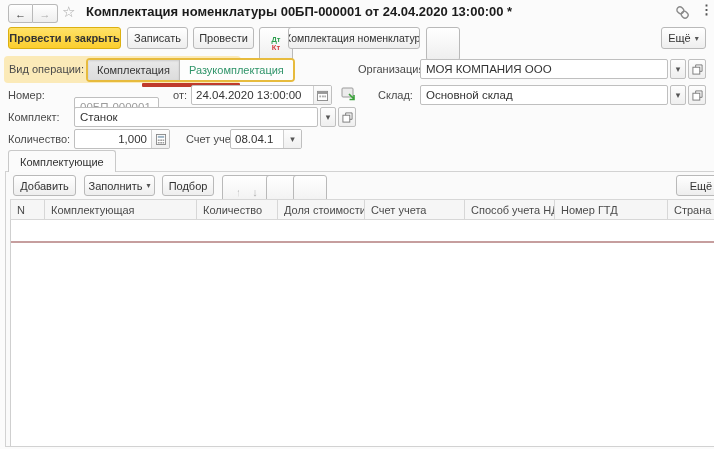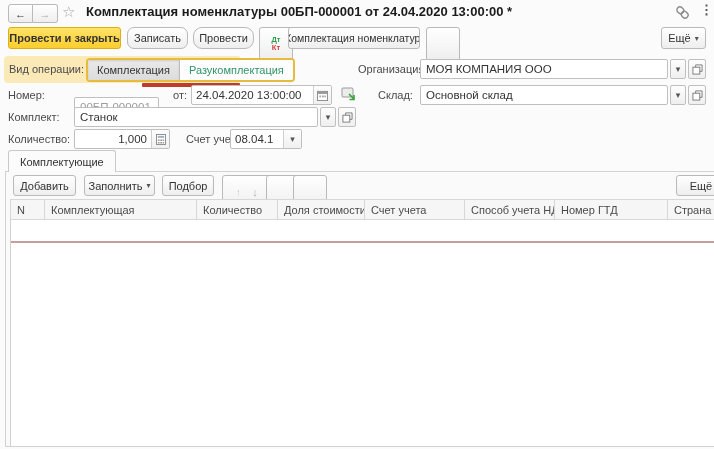--- a/index.html
+++ b/index.html
@@ -79,24 +79,24 @@
         <rect x="4.2" y="0.8" width="5.6" height="6.6" rx="2.8"></rect>
         <rect x="4.2" y="6.6" width="5.6" height="6.6" rx="2.8"></rect>
       </g>
     </svg>
   </div>
   <div class="abs" style="left:700px;top:2px;font-size:13px;font-weight:bold;color:#555;">⋮</div>
 
   <div class="btn yellow" style="left:8px;top:27px;width:113px;">
     <span>Провести и закрыть</span>
   </div>
-  <div class="btn" style="left:127px;top:27px;width:61px;border-radius:7px;">
+  <div class="btn" style="left:127px;top:27px;width:61px;">
     <span>Записать</span>
   </div>
-  <div class="btn" style="left:193px;top:27px;width:61px;border-radius:9px;">
+  <div class="btn" style="left:193px;top:27px;width:61px;">
     <span>Провести</span>
   </div>
   <div class="btn icon-only" style="left:259px;top:27px;width:23px;">
     <div style="font-size:7.5px;line-height:8px;text-align:center;font-weight:bold;">
       <span style="color:#2e9e4f;">Дт</span><br>
       <span style="color:#d23b3b;">Кт</span>
     </div>
   </div>
   <div class="btn" style="left:288px;top:27px;width:132px;gap:5px;font-size:10.5px;">
     <svg width="12" height="12" viewBox="0 0 13 12">

